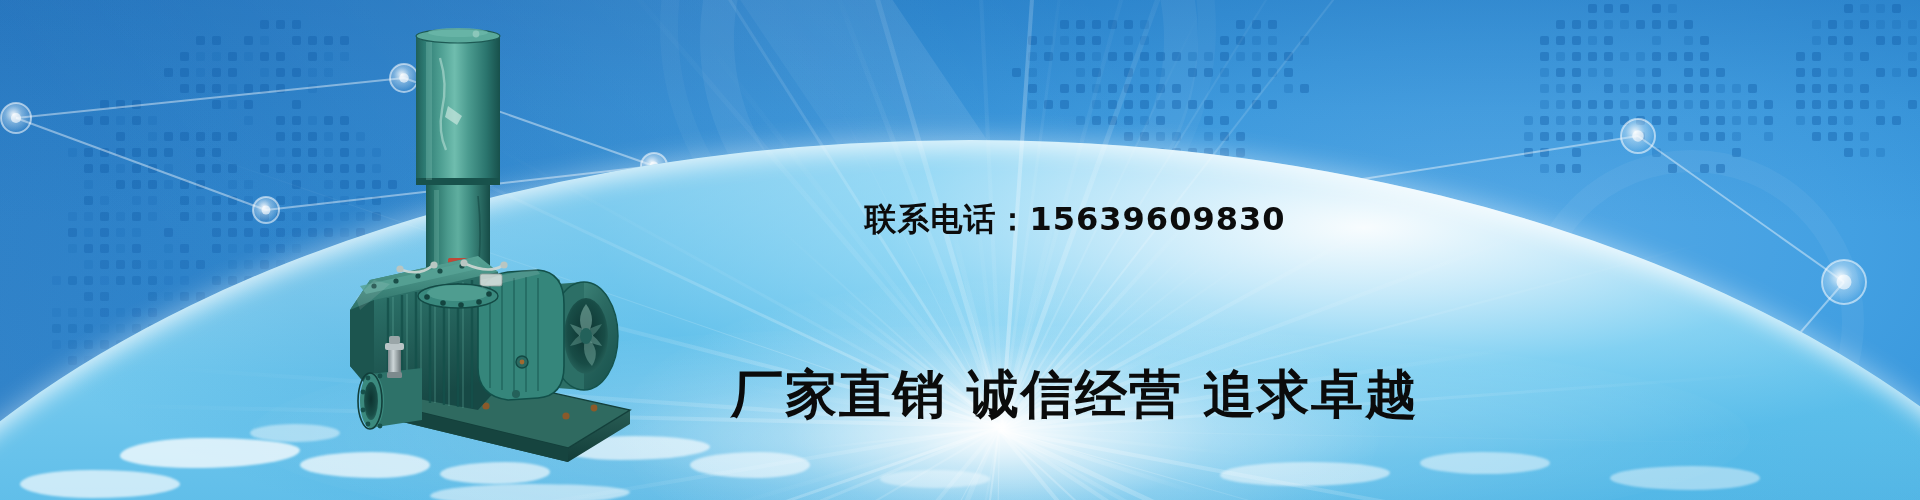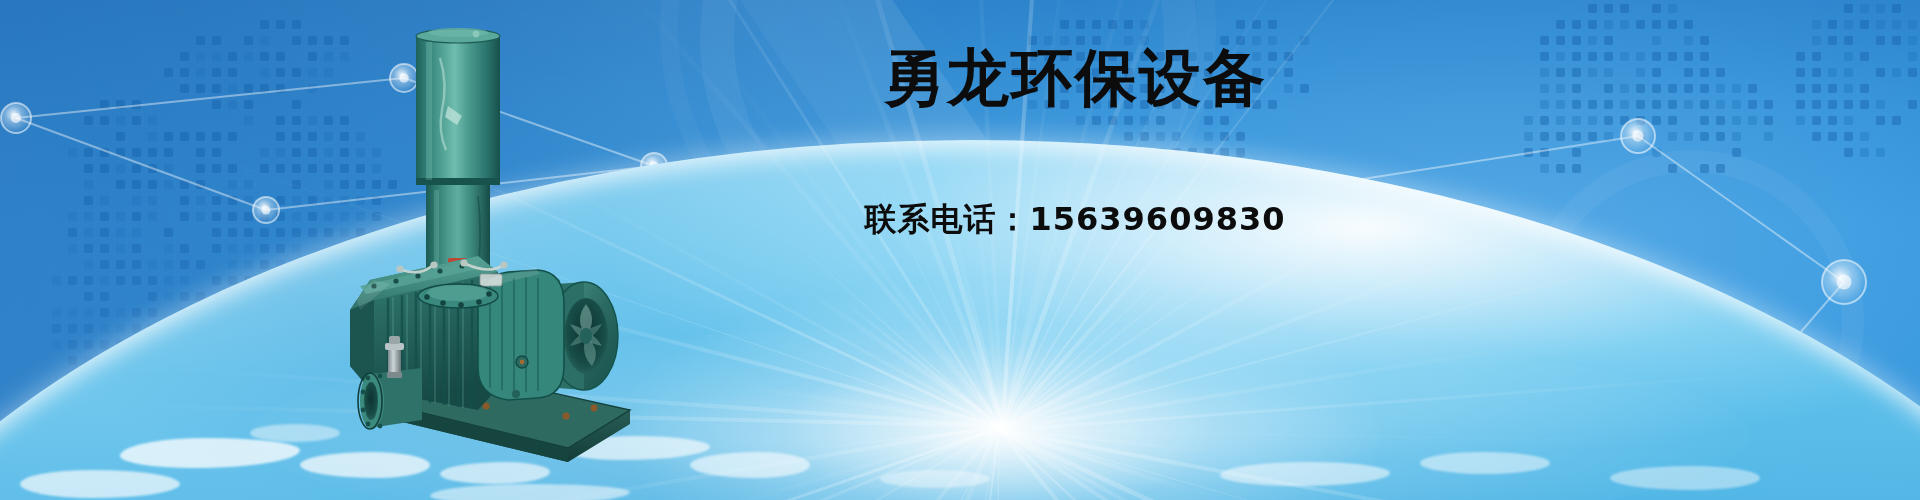--- a/index.html
+++ b/index.html
@@ -1278,17 +1278,17 @@
         <circle cx="134" cy="245" r="3.6"></circle>
         <circle cx="174" cy="247" r="3.6"></circle>
       </g>
 
       <path d="M26 280 L44 262 L60 266 L30 292 Z" fill="#ffffff" opacity="0.10"></path>
       <path d="M150 262 L206 250 L210 256 L152 270 Z" fill="#ffffff" opacity="0.12"></path>
     </svg>
   </div>
 
   <div class="text-block">
-    <div class="title">勇龙环保设备</div>
     <div class="phone">联系电话：15639609830</div>
+    <div class="slogan">厂家直销 诚信经营 追求卓越</div>
   </div>
 
 </div>
 
 </body></html>

